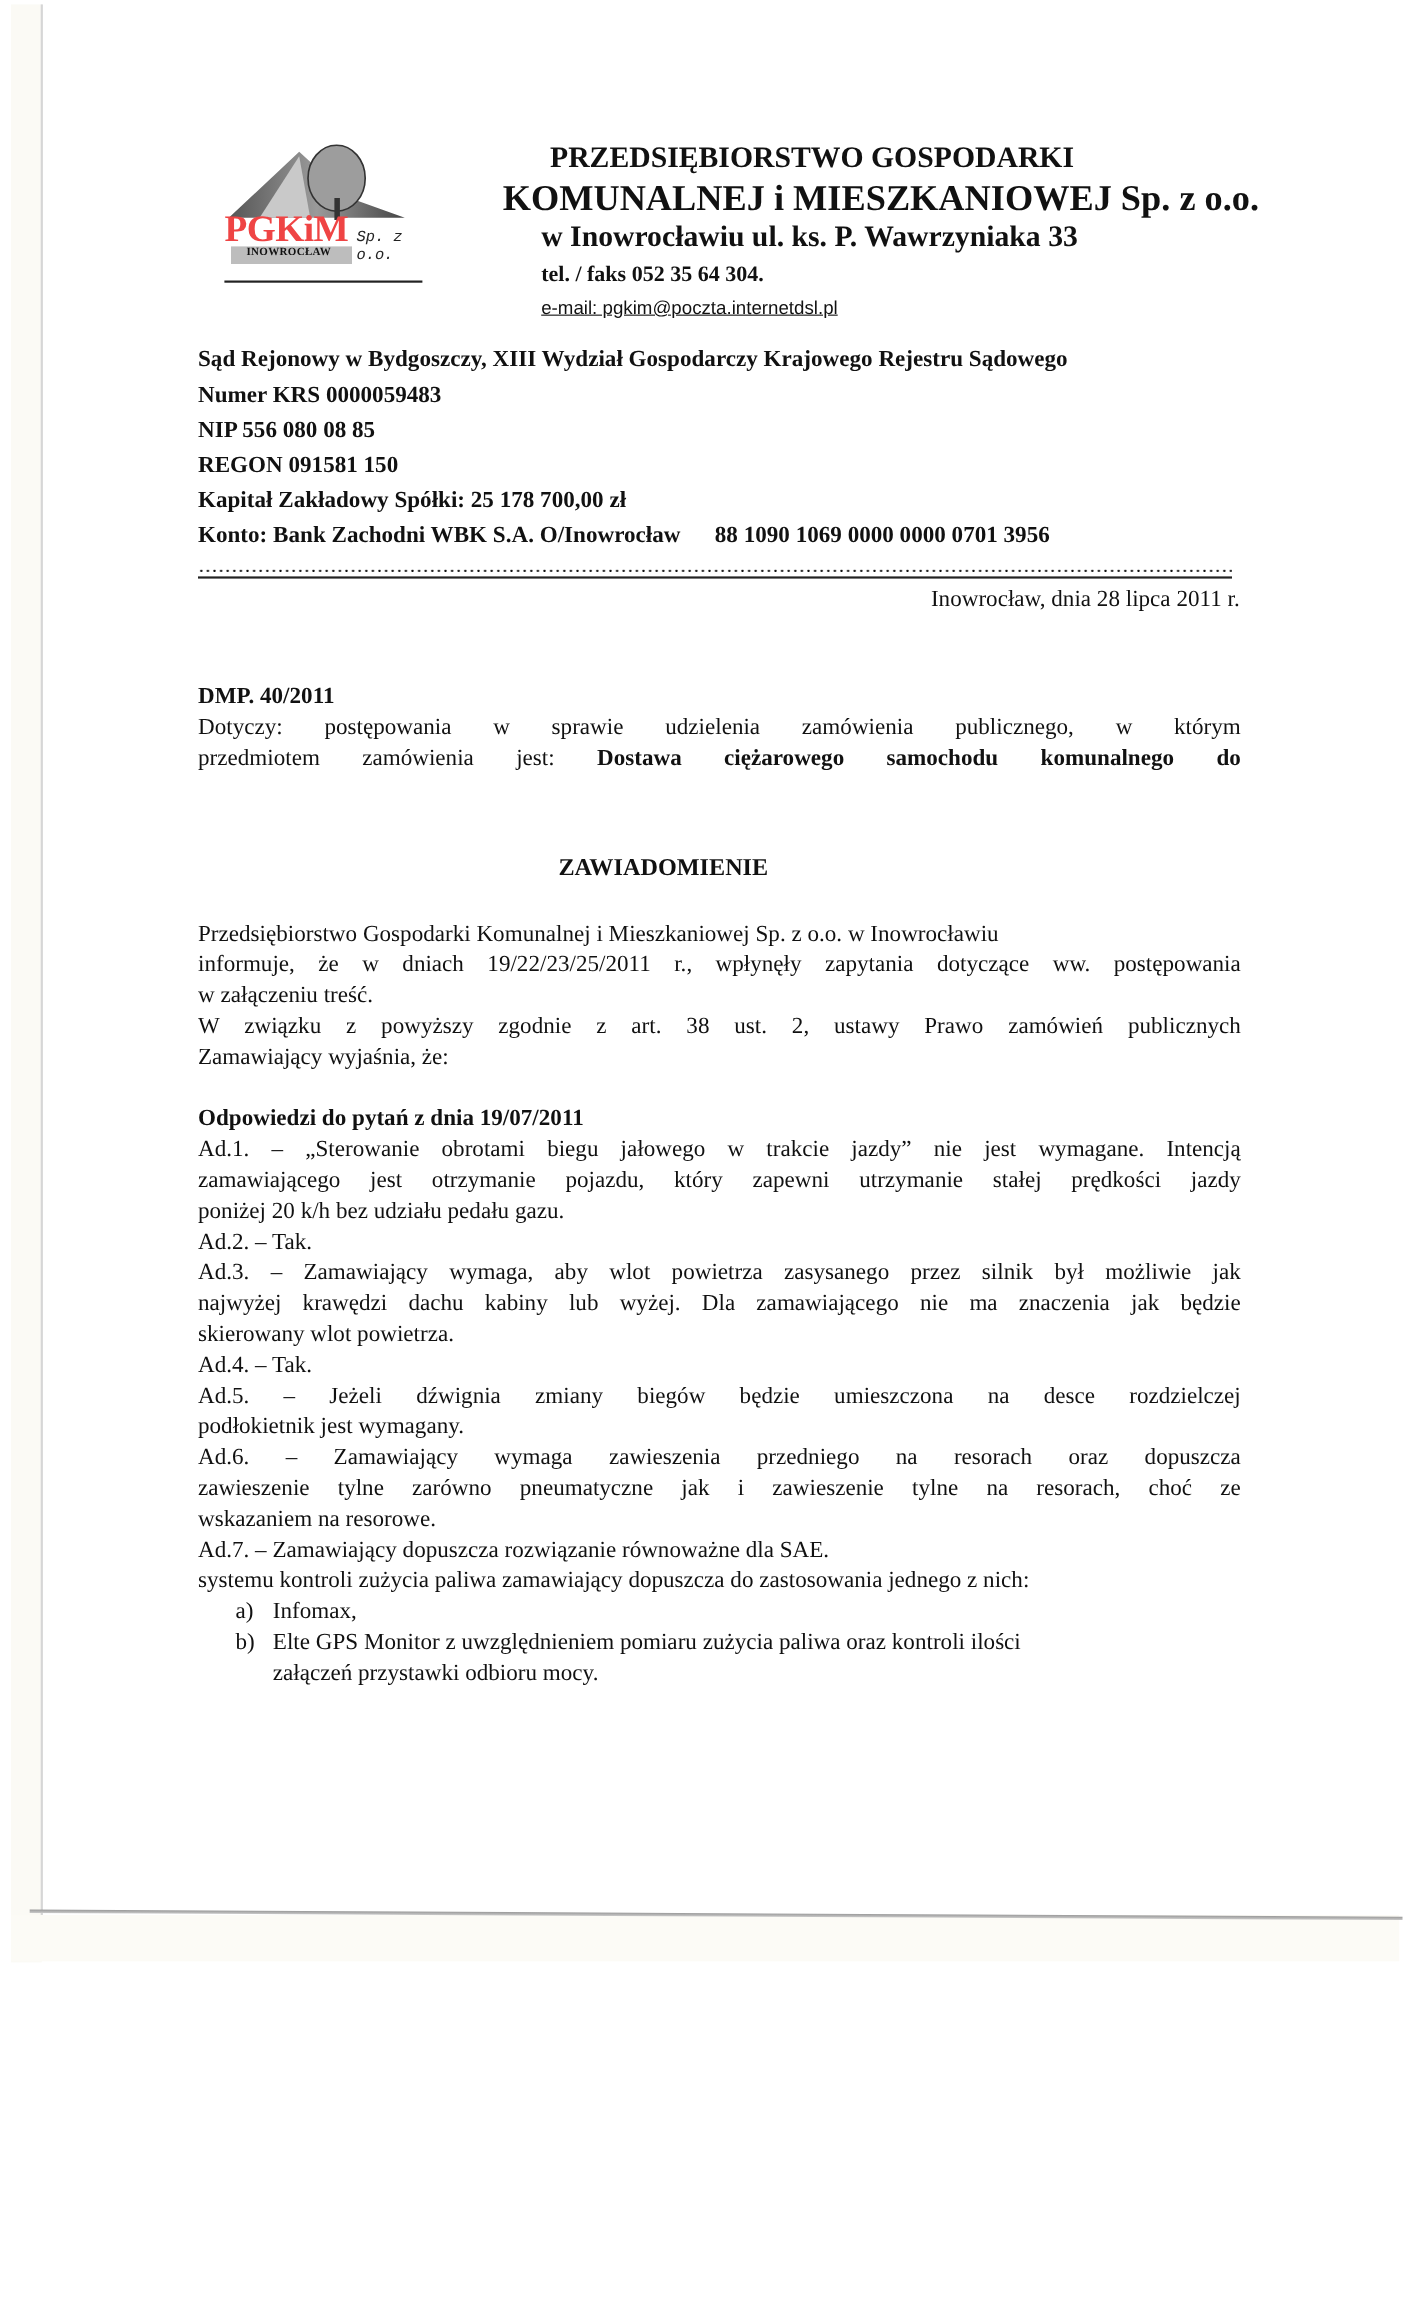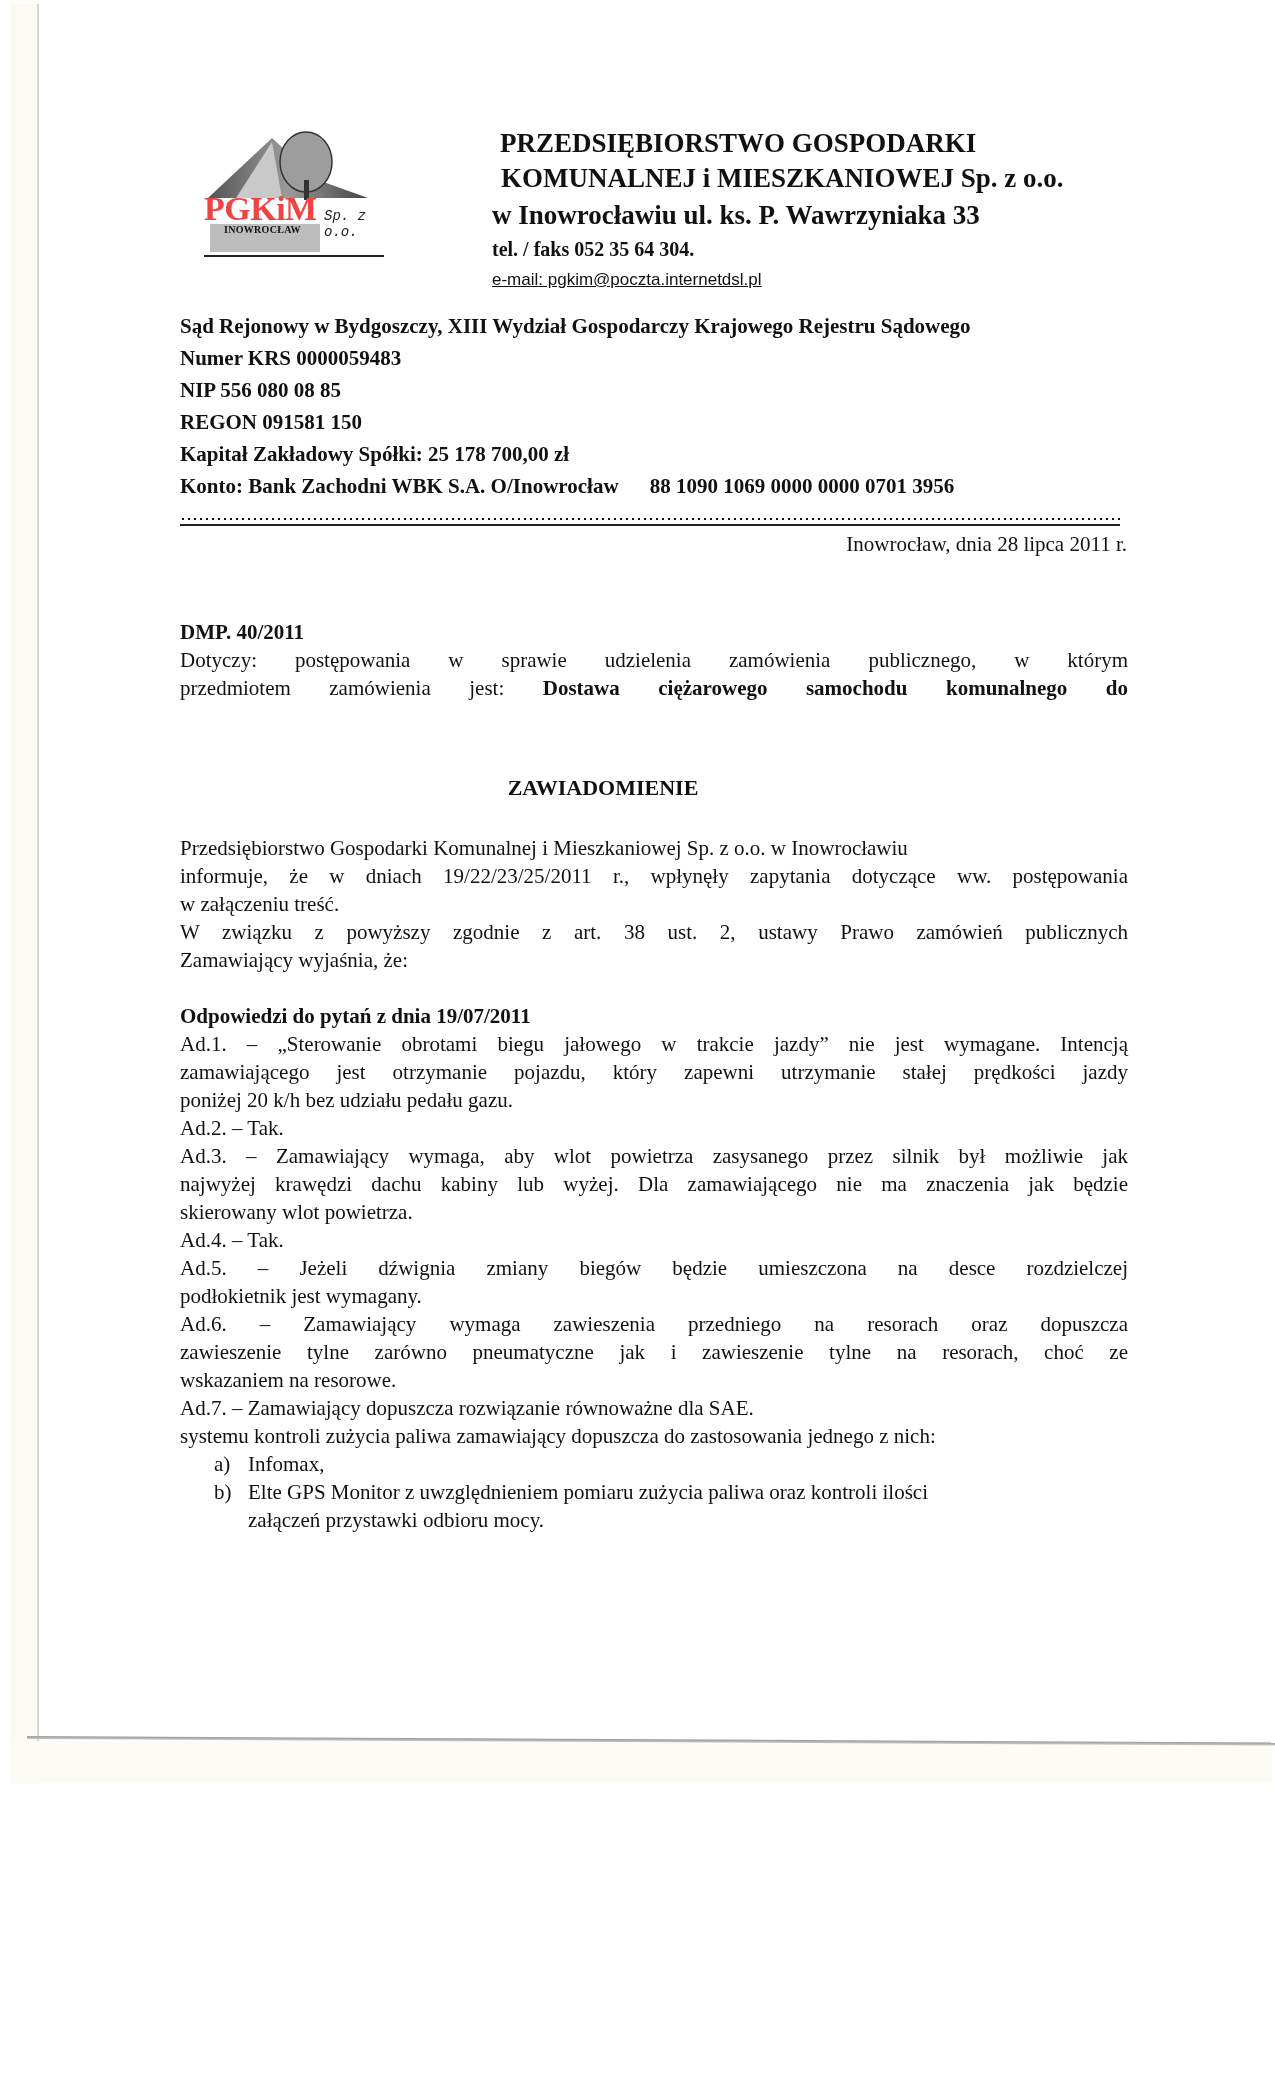--- a/index.html
+++ b/index.html
@@ -31,32 +31,32 @@
     .logo-text {
       position: absolute; left: 8px; top: 72px;
       font-family: "Liberation Serif", serif; font-weight: bold; font-size: 34px;
       letter-spacing: -0.5px; color: #ef4444; line-height: 1;
     }
     .logo-sub {
       position: absolute; left: 128px; top: 88px;
       font-family: Liberation Mono, monospace; font-style: italic; font-size: 14px; color: #222;
     }
     .logo-city {
-      position: absolute; left: 14px; top: 104px; width: 100px; height: 28px;
+      position: absolute; left: 14px; top: 104px; width: 100px; height: 16px;
       background: #bdbdbd; font-size: 10px; font-weight: bold; line-height: 12px;
       padding-left: 14px; color: #111; letter-spacing: 0.3px; box-sizing: border-box; width: 110px;
     }
     .logo-rule {
       position: absolute; left: 8px; top: 135px; width: 180px; height: 2px; background: #222;
     }
 
     
     .hdr { position: absolute; font-weight: bold; white-space: nowrap; }
     .hdr-1 { left: 500px; top: 128px; font-size: 27px; }
-    .hdr-2 { left: 457px; top: 163px; font-size: 27px; margin-left: 44px; }
+    .hdr-2 { left: 457px; top: 163px; font-size: 33px; }
     .hdr-3 { left: 492px; top: 200px; font-size: 27px; }
     .hdr-4 { left: 492px; top: 238px; font-size: 20px; }
     .hdr-5 { left: 492px; top: 270px; font-size: 20px; font-weight: normal; text-decoration: underline; font-family: "Liberation Sans", sans-serif; font-size: 17px; }
 
     .reg { position: absolute; left: 180px; font-weight: bold; font-size: 21px; white-space: nowrap; }
 
     .sep-dots {
       position: absolute; left: 180px; top: 518px; width: 940px; height: 2px;
       background-image: radial-gradient(circle, #111 0.9px, transparent 1.2px);
       background-size: 6px 2px;

